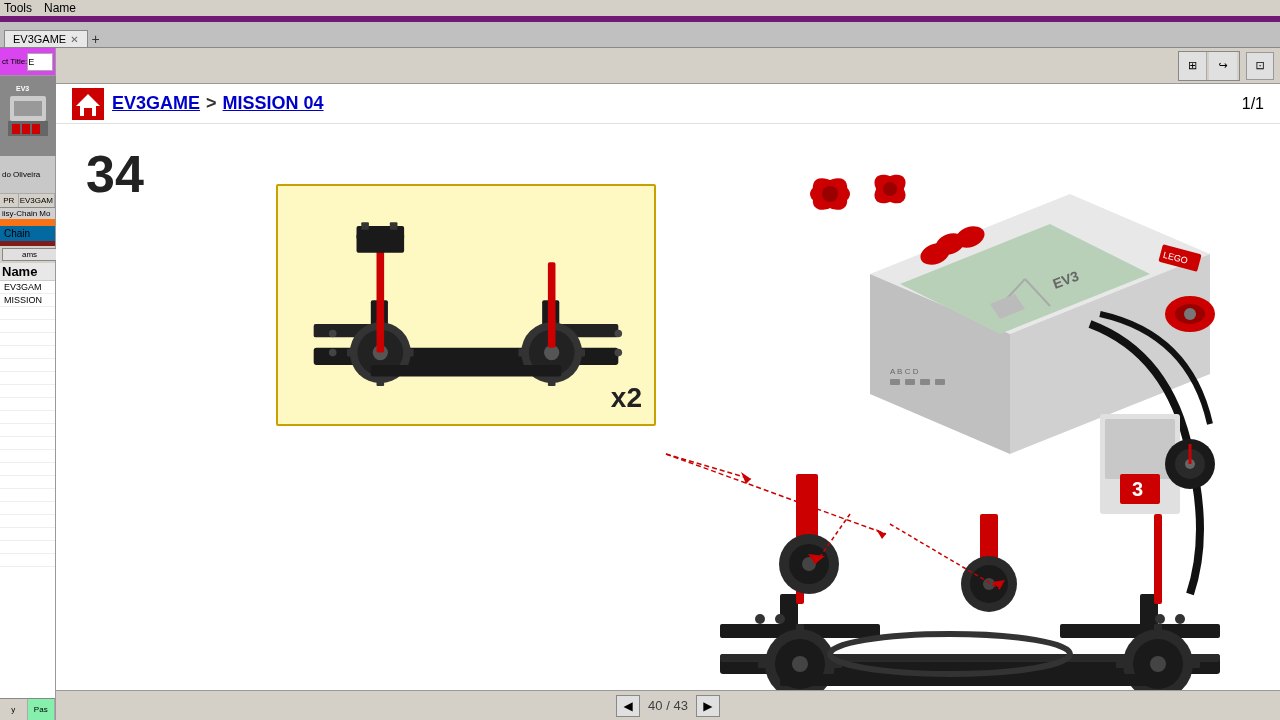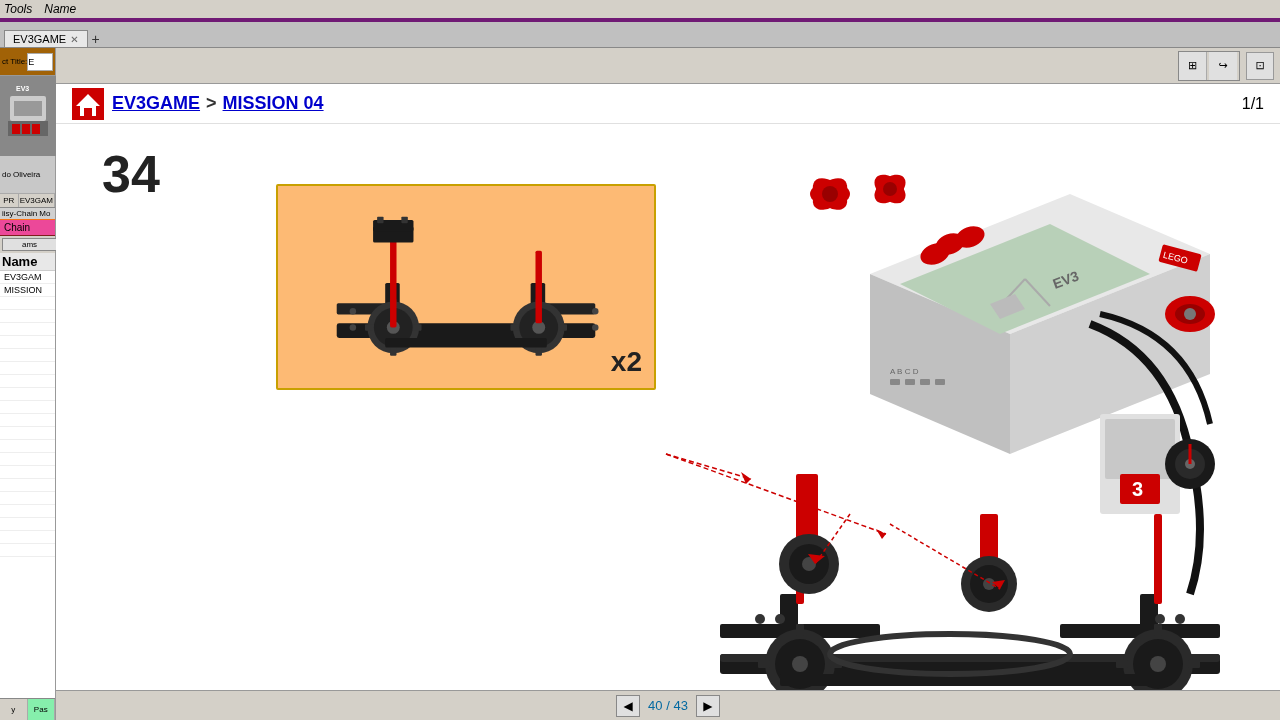--- a/index.html
+++ b/index.html
@@ -14,23 +14,22 @@
     }
 
     
     .menu-bar {
       height: 22px;
       background: #d4d0c8;
       display: flex;
       align-items: center;
       padding: 0 4px;
       font-size: 12px;
-      border-bottom: 4px solid #701a75;
+      border-bottom: 6px solid #701a75;
       flex-shrink: 0;
-      font-style: italic;
     }
     .menu-bar span {
       margin-right: 12px;
       cursor: pointer;
     }
 
     
     .tab-bar {
       height: 26px;
       background: #c0c0c0;
@@ -100,21 +99,21 @@
       width: 56px;
       background: #d4d0c8;
       border-right: 1px solid #999;
       display: flex;
       flex-direction: column;
       flex-shrink: 0;
     }
 
     .project-title-row {
       height: 28px;
-      background: #a16207;
+      background: #d946ef;
       border-bottom: 1px solid #999;
       display: flex;
       align-items: center;
       padding: 0 2px;
       font-size: 9px;
     }
     .project-title-row input {
       width: 100%;
       font-size: 9px;
       border: 1px solid #aaa;
@@ -141,22 +140,22 @@
       padding: 2px 1px;
       text-align: center;
       cursor: pointer;
       background: #d4d0c8;
       border-right: 1px solid #aaa;
     }
 
     .chain-label {
       font-size: 10px;
       padding: 2px 4px;
-      background: #ec4899;
-      border-bottom: 1px solid #7f1d1d;
+      background: #0369a1;
+      border-bottom: 5px solid #7f1d1d;
     }
 
     .btn-row {
       display: flex;
       gap: 1px;
       padding: 2px;
     }
     .small-btn {
       font-size: 8px;
       padding: 1px 19px;
@@ -266,34 +265,34 @@
     .step-area {
       flex: 1;
       position: relative;
       overflow: hidden;
       background: white;
     }
 
     .step-number {
       position: absolute;
       top: 20px;
-      left: 46px;
+      left: 30px;
       font-size: 52px;
       font-weight: bold;
       color: #222;
     }
 
     
     .parts-box {
       position: absolute;
       top: 60px;
       left: 220px;
       width: 380px;
-      height: 206px;
-      background: #fdba74;
+      height: 242px;
+      background: #fef9c3;
       border: 2px solid #c8a000;
       border-radius: 2px;
     }
 
     
     .x2-label {
       position: absolute;
       bottom: 10px;
       right: 12px;
       font-size: 28px;
@@ -338,21 +337,21 @@
       background: #e0e0e0;
       border: 1px solid #888;
       display: flex;
       align-items: center;
       justify-content: center;
       cursor: pointer;
       font-size: 12px;
     }
     .nav-page-info {
       font-size: 13px;
-      color: #0369a1;
+      color: #404040;
     }
 
     
     .parts-svg-container {
       width: 100%;
       height: 100%;
     }
   </style>
 </head>
 <body>
@@ -394,21 +393,21 @@
       </svg>
     </div>
 
     <div style="font-size:8px; padding:14px 2px; background:#c8c8c8; border-bottom:1px solid #aaa; white-space:nowrap; overflow:hidden;">do Oliveira</div>
 
     <div class="left-tab-row">
       <div class="left-tab">PR</div>
       <div class="left-tab">EV3GAM</div>
     </div>
 
-    <div style="font-size:8px; padding:1px 2px; background:#d0d0d0; border-bottom:1px solid #f97316; white-space:nowrap; overflow:hidden;">iisy-Chain Mo</div>
+    <div style="font-size:8px; padding:1px 2px; background:#d0d0d0; border-bottom:7px solid #f97316; white-space:nowrap; overflow:hidden;">iisy-Chain Mo</div>
 
     <div class="chain-label">Chain</div>
 
     <div class="btn-row">
       <button class="small-btn">ams</button>
     </div>
 
     <div class="tree-header">Name</div>
 
     <div class="tree-area">

